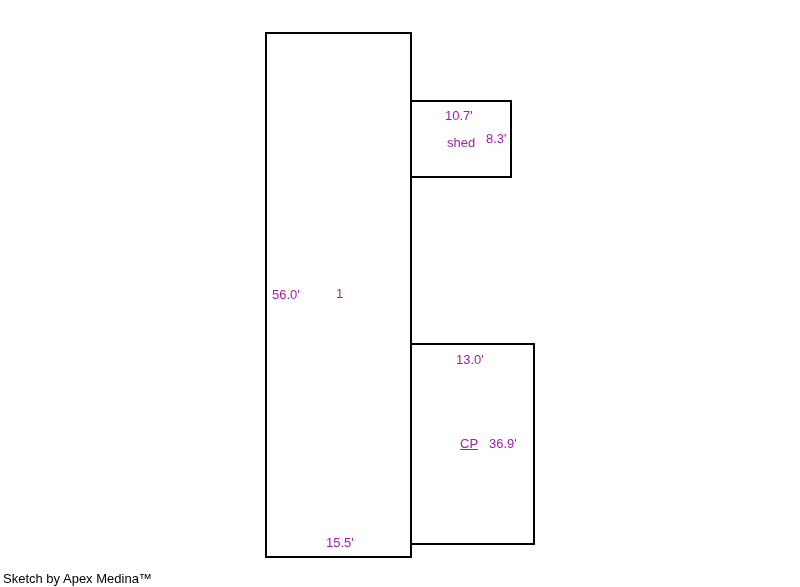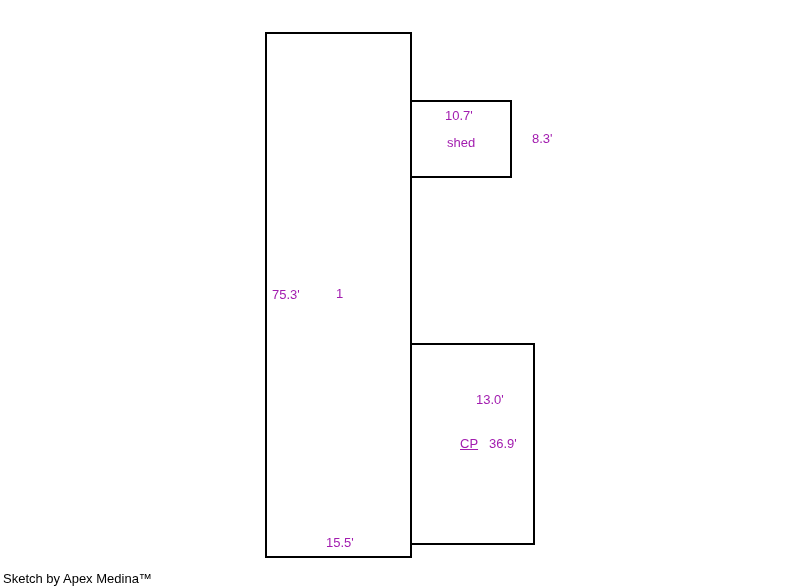--- a/index.html
+++ b/index.html
@@ -44,22 +44,22 @@
     font-size: 13px;
     line-height: 13px;
     color: #a21caf;
     white-space: nowrap;
   }
   .lbl-main-height { left: 272px; top: 288px; }
   .lbl-main-id     { left: 336px; top: 287px; }
   .lbl-main-width  { left: 326px; top: 536px; }
   .lbl-shed-width  { left: 445px; top: 109px; }
   .lbl-shed-name   { left: 447px; top: 136px; }
-  .lbl-shed-height { left: 486px; top: 132px; margin-left: 46px; }
-  .lbl-cp-width    { left: 476px; top: 353px; margin-top: 40px; }
+  .lbl-shed-height { left: 486px; top: 132px; }
+  .lbl-cp-width    { left: 456px; top: 353px; }
   .lbl-cp-name     { left: 460px; top: 437px; text-decoration: underline; }
   .lbl-cp-height   { left: 489px; top: 437px; }
   .credit {
     position: absolute;
     left: 3px;
     top: 573px;
     font-size: 13px;
     line-height: 11px;
     color: #000000;
     white-space: nowrap;
@@ -67,21 +67,21 @@
 </style>
 </head>
 <body>
 
 <div class="sketch-canvas">
 
   <div class="rect rect-main"></div>
   <div class="rect rect-shed"></div>
   <div class="rect rect-cp"></div>
 
-  <span class="lbl lbl-main-height">75.3'</span>
+  <span class="lbl lbl-main-height">56.0'</span>
   <span class="lbl lbl-main-id">1</span>
   <span class="lbl lbl-main-width">15.5'</span>
 
   <span class="lbl lbl-shed-width">10.7'</span>
   <span class="lbl lbl-shed-name">shed</span>
   <span class="lbl lbl-shed-height">8.3'</span>
 
   <span class="lbl lbl-cp-width">13.0'</span>
   <span class="lbl lbl-cp-name">CP</span>
   <span class="lbl lbl-cp-height">36.9'</span>

